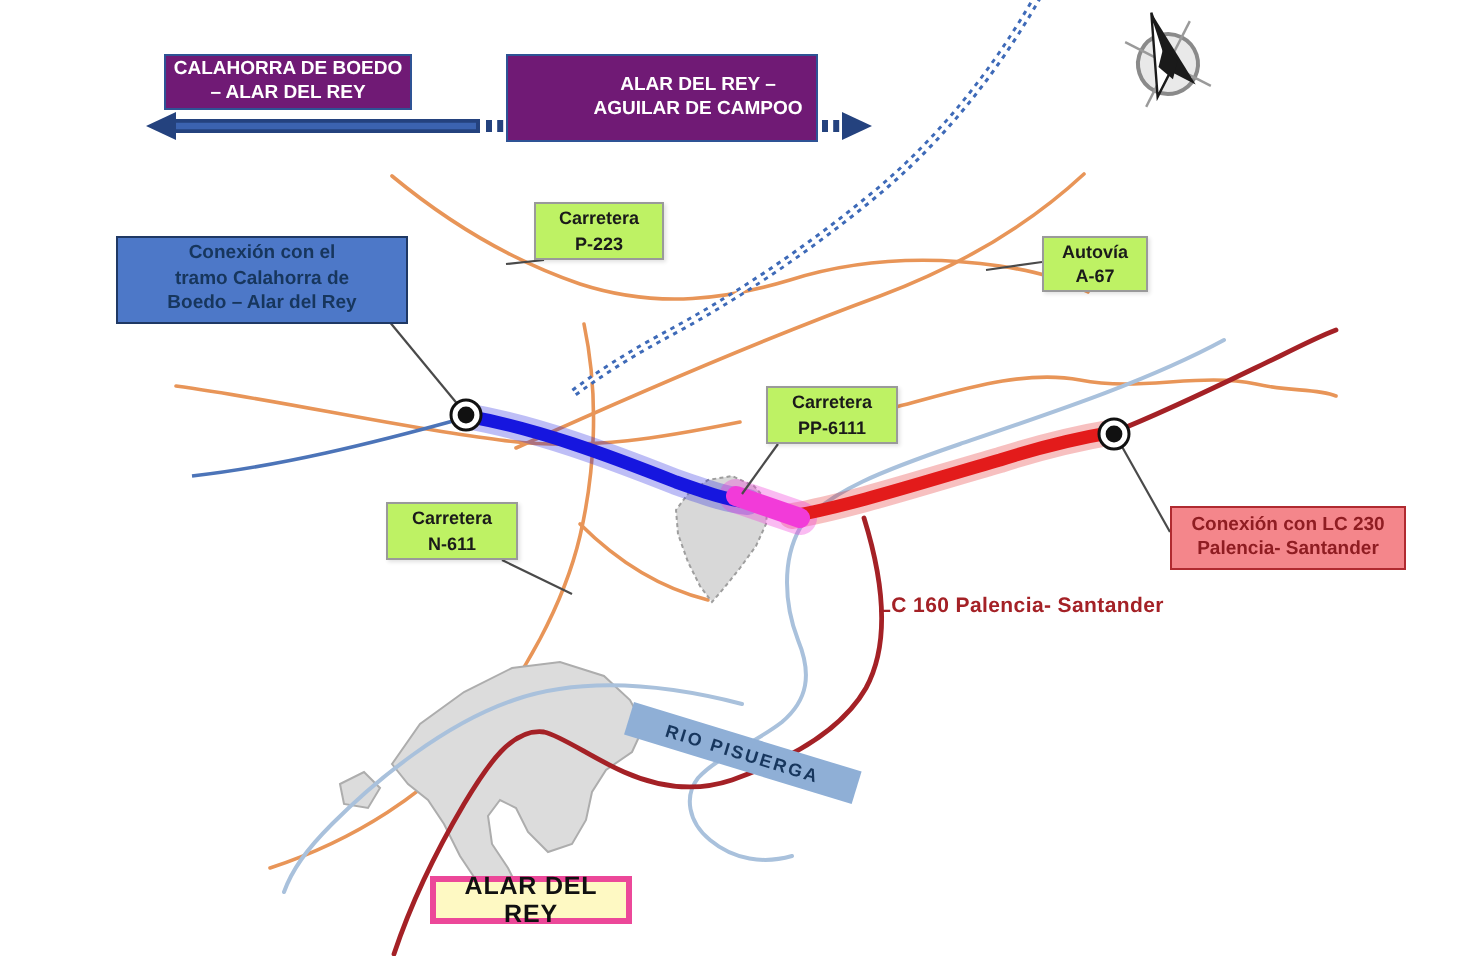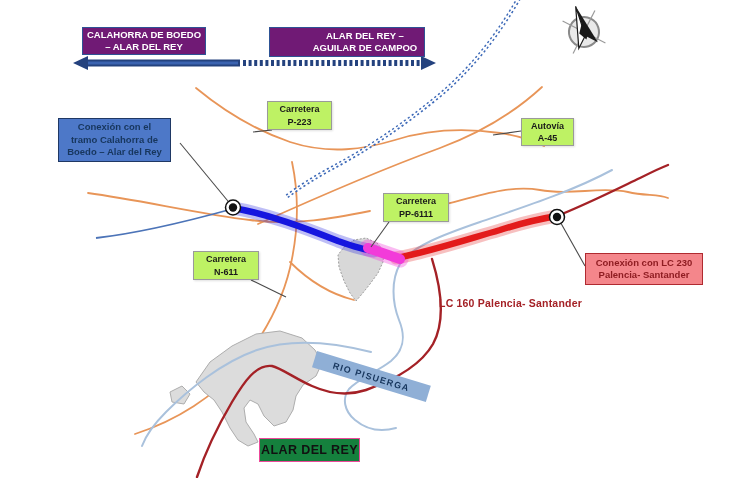--- a/index.html
+++ b/index.html
@@ -10,21 +10,21 @@
        text-align:center;white-space:pre-line;font-weight:bold;z-index:5;}
   .banner-box{background:#701a75;border:1px solid #2E5395;color:#ffffff;font-size:9.5px;line-height:1.25;}
   .callout-blue{background:#4D78C8;border:1.6px solid #1F3864;color:#17365D;font-size:9.5px;line-height:1.3;}
   .callout-red{background:#F4868B;border:1.6px solid #B02A30;color:#8F1D22;font-size:9.5px;line-height:1.3;}
   .roadbox{background:#bef264;border:1px solid #9A9A9A;color:#1A1A1A;font-size:9px;line-height:1.35;
            box-shadow:1px 1px 2px rgba(0,0,0,0.12);}
   .lc160-text{color:#A42126;font-size:10.5px;letter-spacing:0.2px;z-index:4;}
   .nogales-text{color:#1A1A1A;font-size:8.5px;line-height:1.35;letter-spacing:0.2px;}
   .rio-ribbon{background:#8FAFD6;color:#17365D;font-size:9px;letter-spacing:1.2px;
               transform:rotate(17deg);transform-origin:left top;z-index:6;}
-  .alar-box{background:#15803d;border:1px solid #ec4899;color:#111111;font-size:12.5px;letter-spacing:0.4px;margin-left:44px;}
+  .alar-box{background:#fef9c3;border:3px solid #ec4899;color:#111111;font-size:12.5px;letter-spacing:0.4px;}
   .compass{position:absolute;z-index:5;}
 </style>
 </head>
 <body>
 
 <div class="stage">
 
   <svg class="map" width="733" height="478" viewBox="0 0 733 478">
 
     <g stroke="#E89558" stroke-width="1.8" fill="none" stroke-linecap="round">
@@ -99,33 +99,33 @@
       <line x1="15" y1="13" x2="49" y2="47" stroke="#9A9A9A" stroke-width="1.2"></line>
       <line x1="49" y1="13" x2="15" y2="47" stroke="#9A9A9A" stroke-width="1.2"></line>
       <polygon points="32,3 42,44 32,34" fill="#1A1A1A"></polygon>
       <polygon points="32,3 22,44 32,34" fill="#ffffff" stroke="#1A1A1A" stroke-width="1.2"></polygon>
       <polygon points="32,22 37,30 32,38 27,30" fill="#1A1A1A"></polygon>
     </g>
   </svg>
 
   <div class="lbl banner-box" style="left:82px;top:27px;width:124px;height:28px;">CALAHORRA DE BOEDO
 – ALAR DEL REY</div>
-  <div class="lbl banner-box" style="left:269px;top:27px;width:156px;height:30px;padding-left:36px;">ALAR DEL REY –
+  <div class="lbl banner-box" style="left:253px;top:27px;width:156px;height:44px;padding-left:36px;">ALAR DEL REY –
 AGUILAR DE CAMPOO</div>
 
-  <div class="lbl callout-blue" style="left:58px;top:118px;width:113px;height:44px;">Conexión con el
+  <div class="lbl callout-blue" style="left:58px;top:118px;width:146px;height:44px;">Conexión con el
 tramo Calahorra de
 Boedo – Alar del Rey</div>
   <div class="lbl callout-red" style="left:585px;top:253px;width:118px;height:32px;">Conexión con LC 230
 Palencia- Santander</div>
 
   <div class="lbl roadbox" style="left:267px;top:101px;width:65px;height:29px;">Carretera
 P-223</div>
   <div class="lbl roadbox" style="left:521px;top:118px;width:53px;height:28px;">Autovía
-A-45</div>
+A-67</div>
   <div class="lbl roadbox" style="left:383px;top:193px;width:66px;height:29px;">Carretera
 PP-6111</div>
   <div class="lbl roadbox" style="left:193px;top:251px;width:66px;height:29px;">Carretera
 N-611</div>
 
   <div class="lbl lc160-text" style="left:438px;top:294px;width:145px;height:18px;">LC 160 Palencia- Santander</div>
   <div class="lbl rio-ribbon" style="left:317px;top:351px;width:119px;height:17px;">RIO PISUERGA</div>
   <div class="lbl alar-box" style="left:215px;top:438px;width:101px;height:24px;">ALAR DEL REY</div>
 
 </div>

